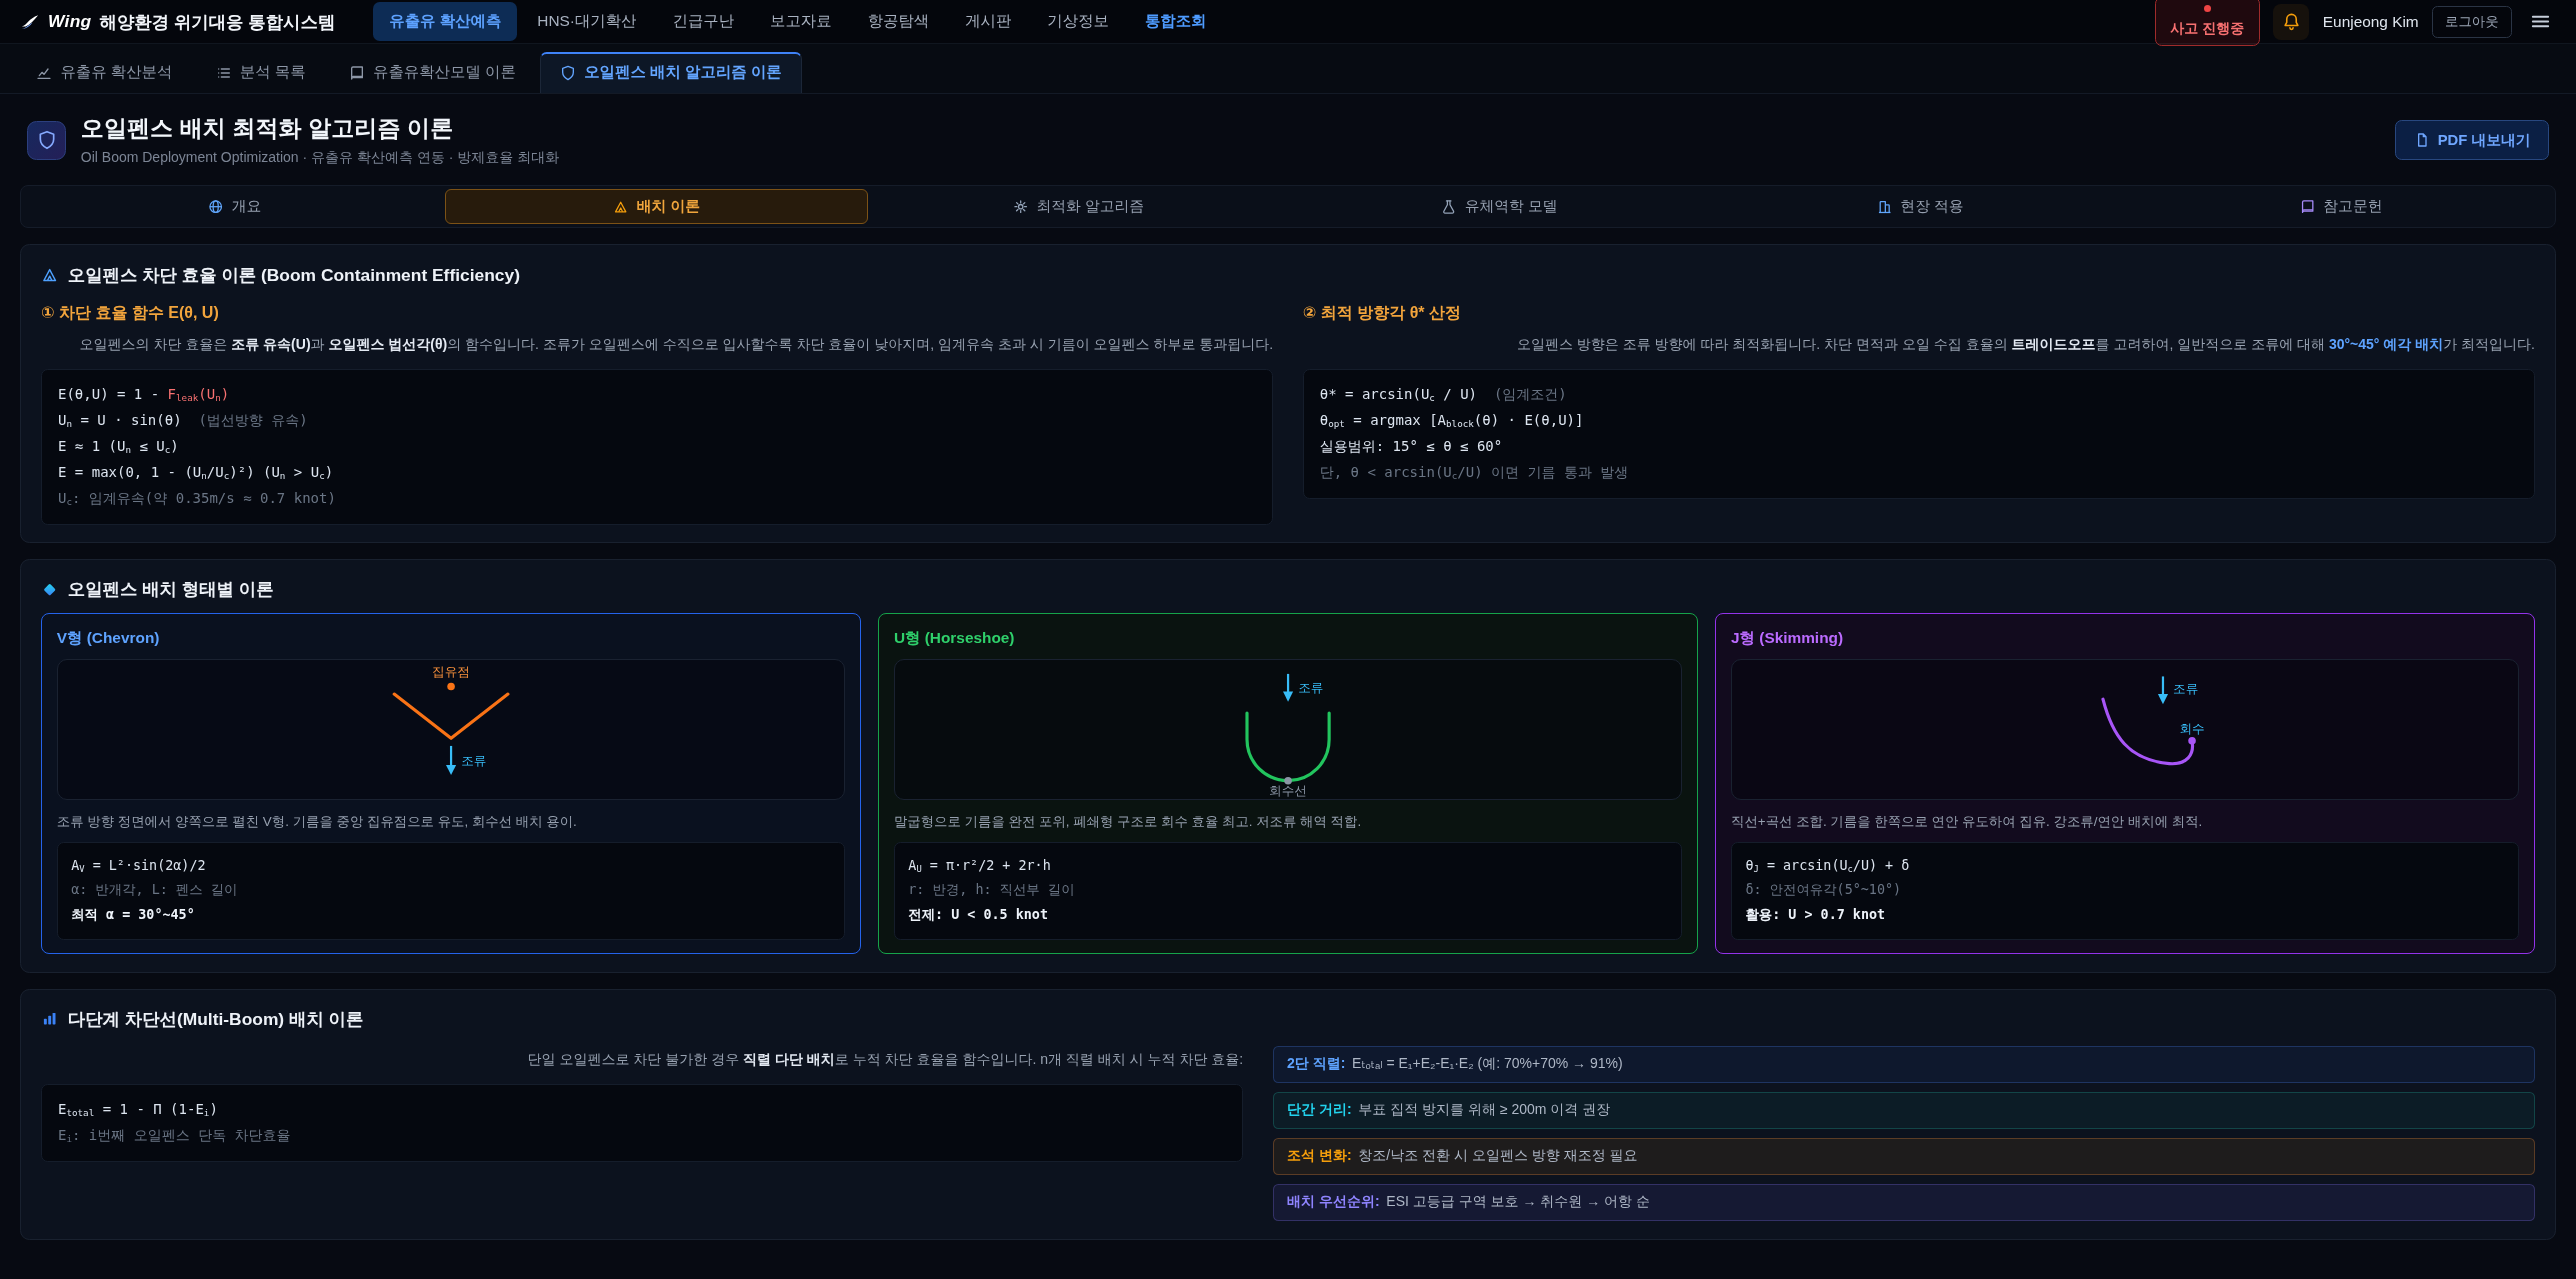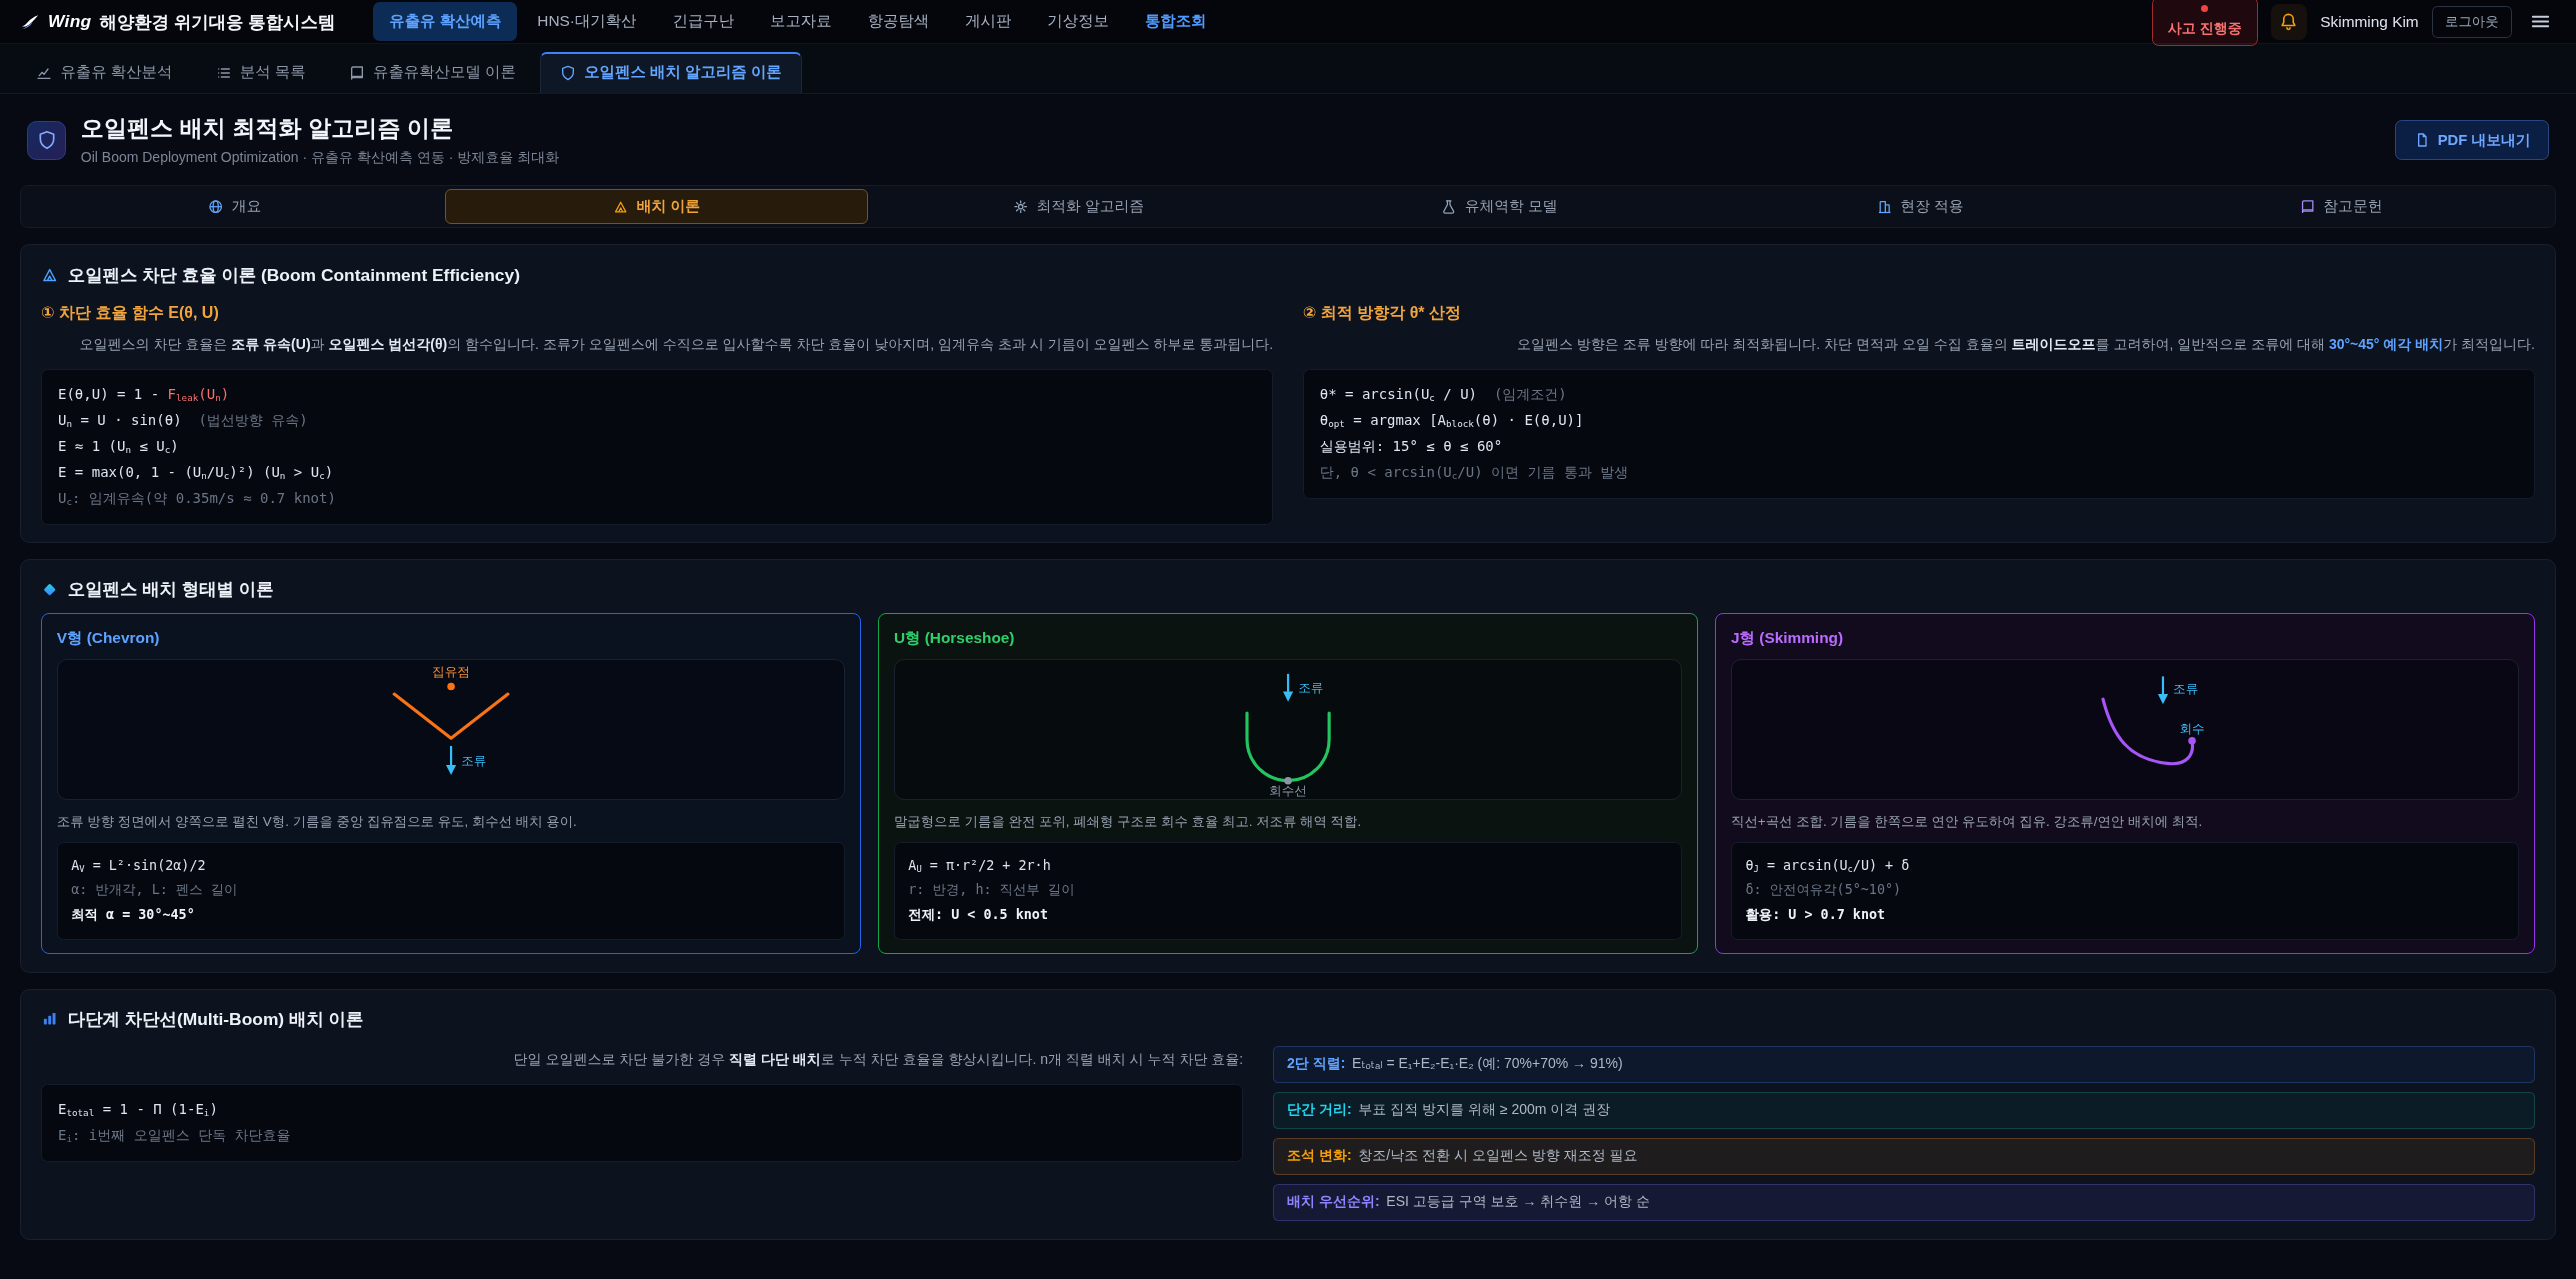--- a/index.html
+++ b/index.html
@@ -147,21 +147,21 @@
       <div class="incident-badge">
         <span class="incident-dot"></span>
         <span>사고 진행중</span>
       </div>
       <button class="bell-btn">
         <svg viewBox="0 0 24 24" fill="none" stroke="currentColor" stroke-width="2" stroke-linecap="round" stroke-linejoin="round">
             <path d="M12 3a6 6 0 0 0-6 6v4l-2 4h16l-2-4V9a6 6 0 0 0-6-6z"></path>
             <path d="M10 20a2 2 0 0 0 4 0"></path>
           </svg>
       </button>
-      <span class="user-name">Skimming Kim</span>
+      <span class="user-name">Eunjeong Kim</span>
       <button class="logout-btn">로그아웃</button>
       <button class="menu-btn">
         <svg viewBox="0 0 24 24" fill="none" stroke="currentColor" stroke-width="2" stroke-linecap="round">
             <path d="M4 7h16M4 12h16M4 17h16"></path>
           </svg>
       </button>
     </div>
   </header>
 
   <div class="subtab-bar">
@@ -375,21 +375,21 @@
       <div class="card-title">
         <svg viewBox="0 0 24 24" fill="#3b82f6">
             <rect x="4" y="12" width="4" height="8" rx="1"></rect>
             <rect x="10" y="8" width="4" height="12" rx="1"></rect>
             <rect x="16" y="4" width="4" height="16" rx="1"></rect>
           </svg>
         <span>다단계 차단선(Multi-Boom) 배치 이론</span>
       </div>
       <div class="mb-grid">
         <div>
-          <p class="para"><span>단일 오일펜스로 차단 불가한 경우 </span><span class="seg-strong">직렬 다단 배치</span><span>로 누적 차단 효율을 향상시킵니다. n개 직렬 배치 시 누적 차단 효율:</span></p>
+          <p class="para"><span>단일 오일펜스로 차단 불가한 경우 </span><span class="seg-strong">직렬 다단 배치</span><span>로 누적 차단 효율을 함수입니다. n개 직렬 배치 시 누적 차단 효율:</span></p>
           <div class="code-block">
             <div class="code-line"><span>E</span><span class="seg-sub">total</span><span> = 1 - Π (1-E</span><span class="seg-sub">i</span><span>)</span></div>
             <div class="code-line"><span class="seg-gray">E</span><span class="seg-gray seg-sub">i</span><span class="seg-gray">: i번째 오일펜스 단독 차단효율</span></div>
           </div>
         </div>
         <div class="rules">
           <div class="rule r1">
             <span class="rule-label">2단 직렬:</span>
             <span class="rule-text">Eₜₒₜₐₗ = E₁+E₂-E₁·E₂ (예: 70%+70% → 91%)</span>
           </div>

